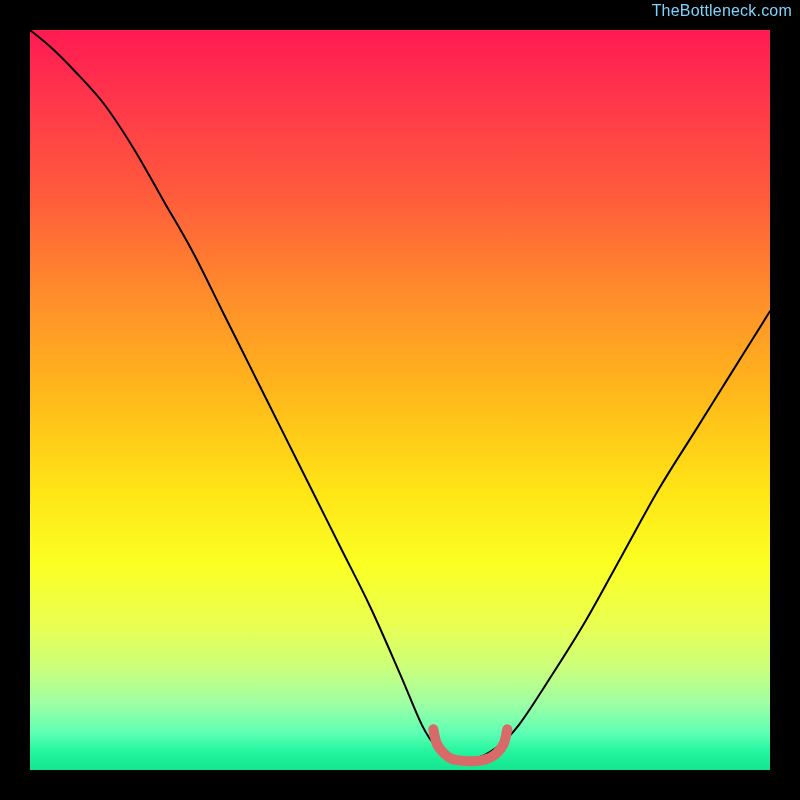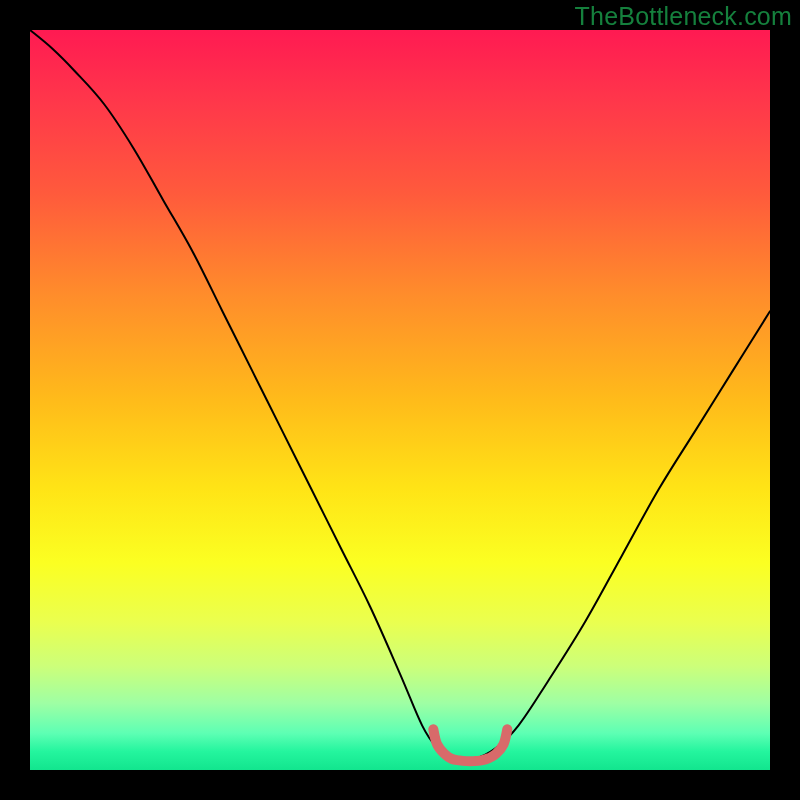--- a/index.html
+++ b/index.html
@@ -14,22 +14,22 @@
   .frame {
     position: relative;
     width: 800px;
     height: 800px;
     background: #000;
   }
   .watermark {
     position: absolute;
     top: 2px;
     right: 8px;
-    color: #15803d;
-    font-size: 25px;
+    color: #7dd3fc;
+    font-size: 16px;
     font-weight: 500;
     letter-spacing: 0.2px;
     z-index: 10;
   }
   .plot-area {
     position: absolute;
     left: 30px;
     top: 30px;
     width: 740px;
     height: 740px;

